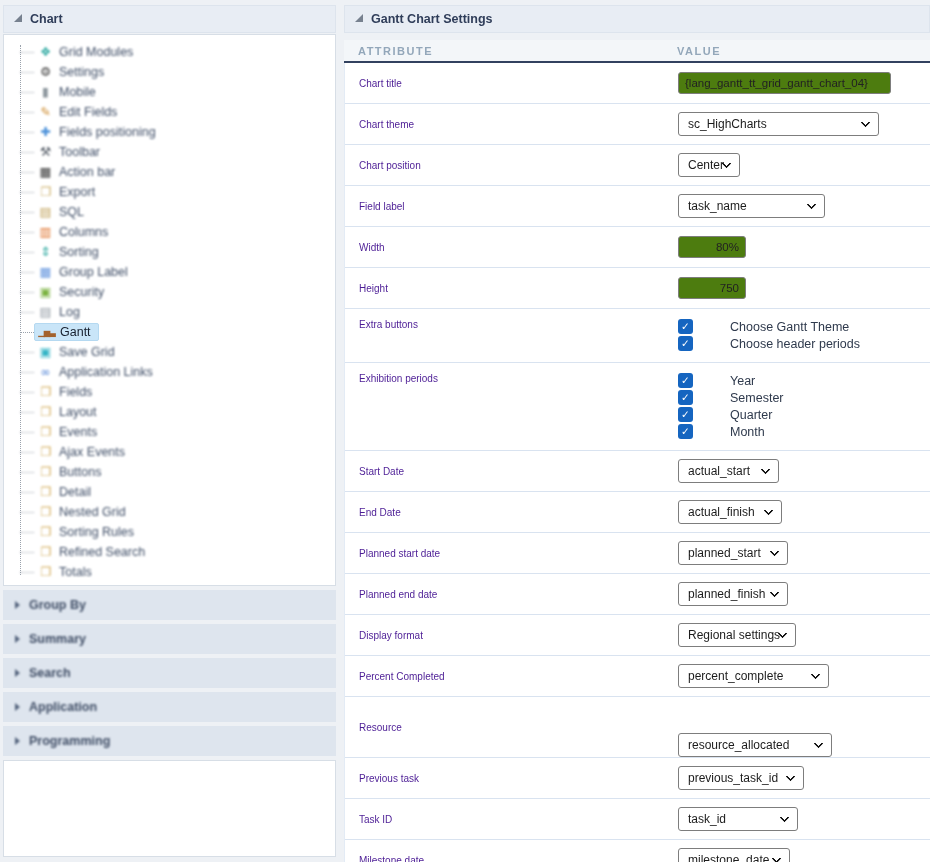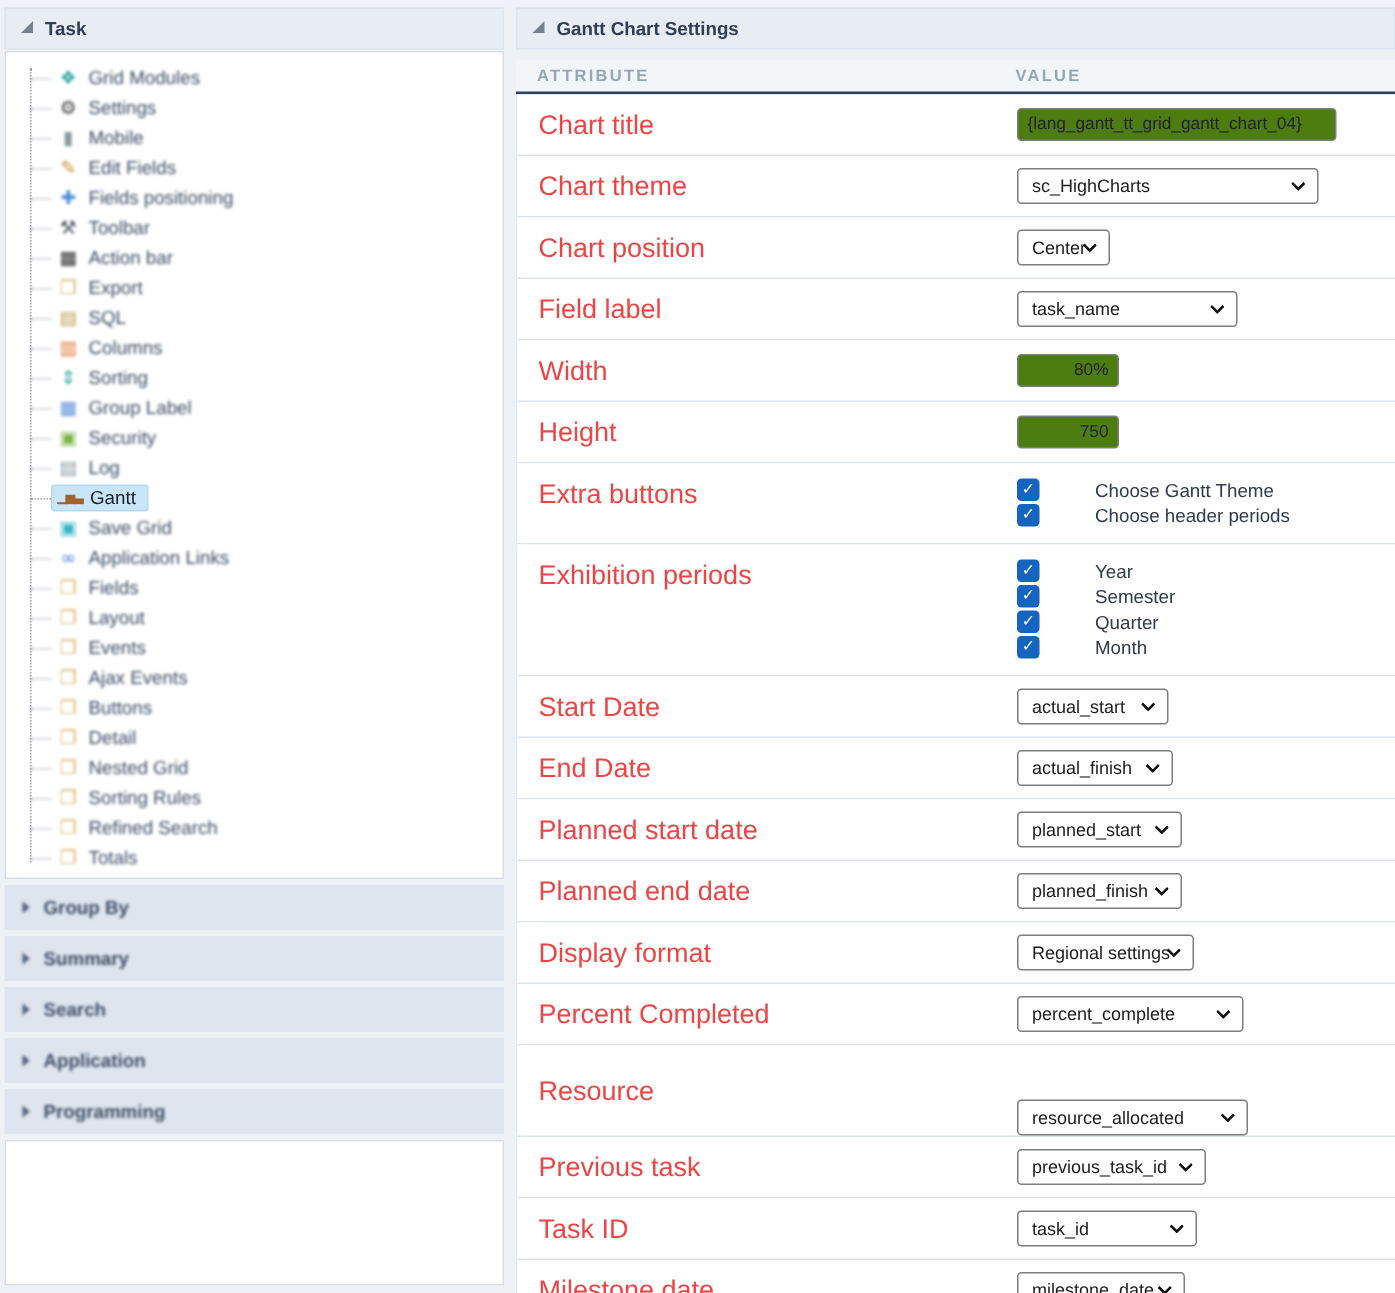--- a/index.html
+++ b/index.html
@@ -73,21 +73,21 @@
     border-bottom:2px solid #32415f;
   }
   .th { font-size:11px; font-weight:bold; letter-spacing:1.5px; color:#93a7ba; }
   .th.attr-col { width:333px; padding-left:14px; }
   .tbody { background:#fff; border-left:1px solid #e3ebf5; }
   .srow {
     display:flex; align-items:center; min-height:41px;
     border-bottom:1px solid #d9e3f0; background:#fff;
   }
   .srow.multi-line { align-items:flex-start; padding:9px 0 10px 0; }
-  .attr { width:333px; flex:none; padding-left:14px; font-size:18px; color:#ef4444; }
+  .attr { width:333px; flex:none; padding-left:14px; font-size:10px; color:#4c1d95; }
   .srow.multi-line .attr { padding-top:1px; }
   .val { flex:1; }
 
   .inp {
     height:22px; border:1px solid #7d7d7d; border-radius:3px; background:#4d7c0f;
     font-family:"Liberation Sans","DejaVu Sans",sans-serif;
     font-size:11.5px; color:#222; padding:0 6px; outline:none;
   }
   .sel {
     height:24px; border:1px solid #7d7d7d; border-radius:3px; background:#fff;
@@ -108,21 +108,21 @@
     font-family:"DejaVu Sans",sans-serif;
   }
   .cb-label { font-size:12.5px; color:#2f3a4d; margin-left:37px; white-space:nowrap; }
 </style>
 </head>
 <body>
 
 <div class="left-col">
   <div class="panel-header">
     <span class="tri-open"></span>
-    <span>Task</span>
+    <span>Chart</span>
   </div>
 
   <div class="tree-box">
       <div class="tree-item blurtxt">
         <span class="stub"></span>
         <span class="ticon" style="color: rgb(43, 168, 160);">❖</span>
         <span class="tlabel">Grid Modules</span>
       </div>
       <div class="tree-item blurtxt">
         <span class="stub"></span>

